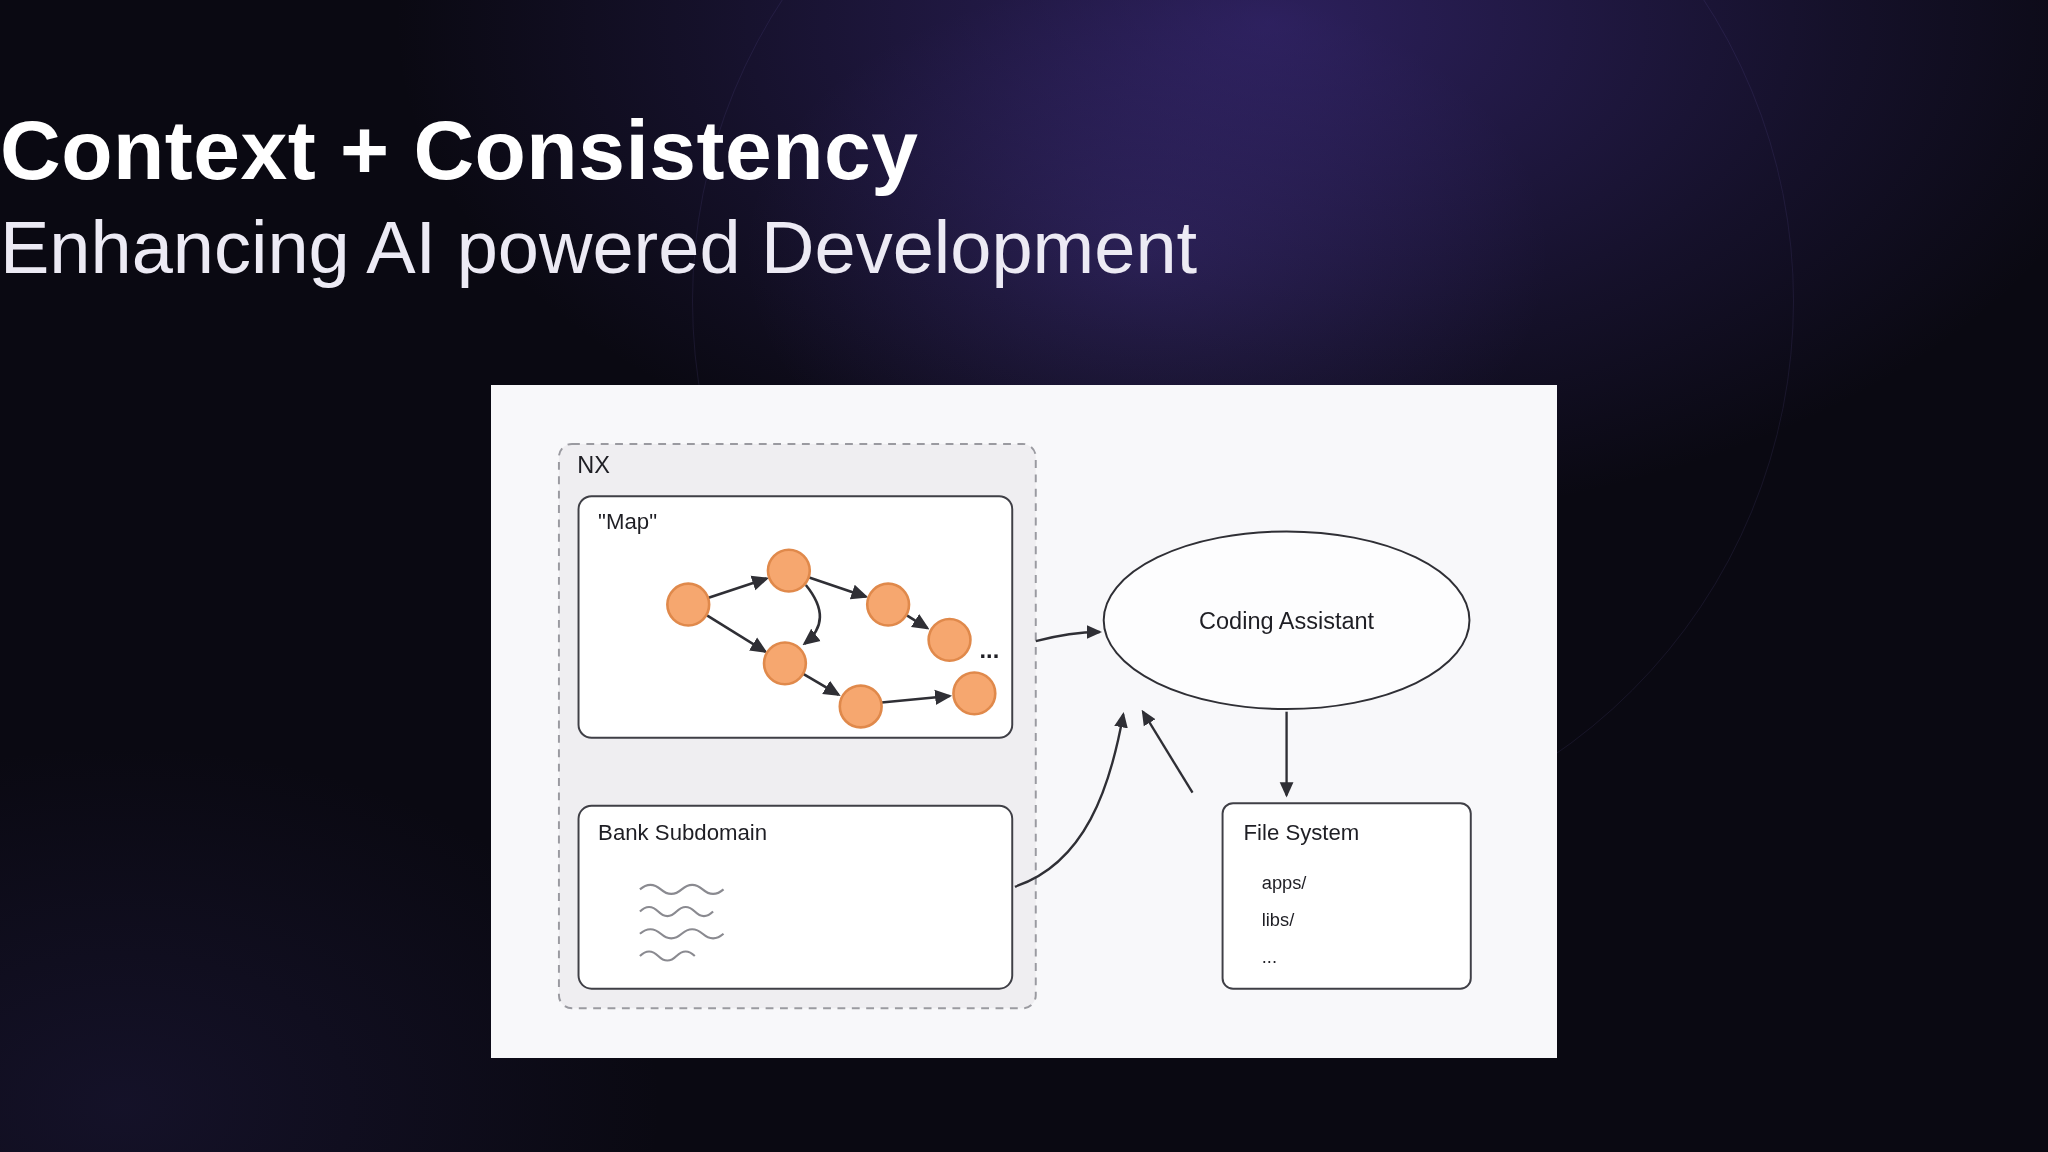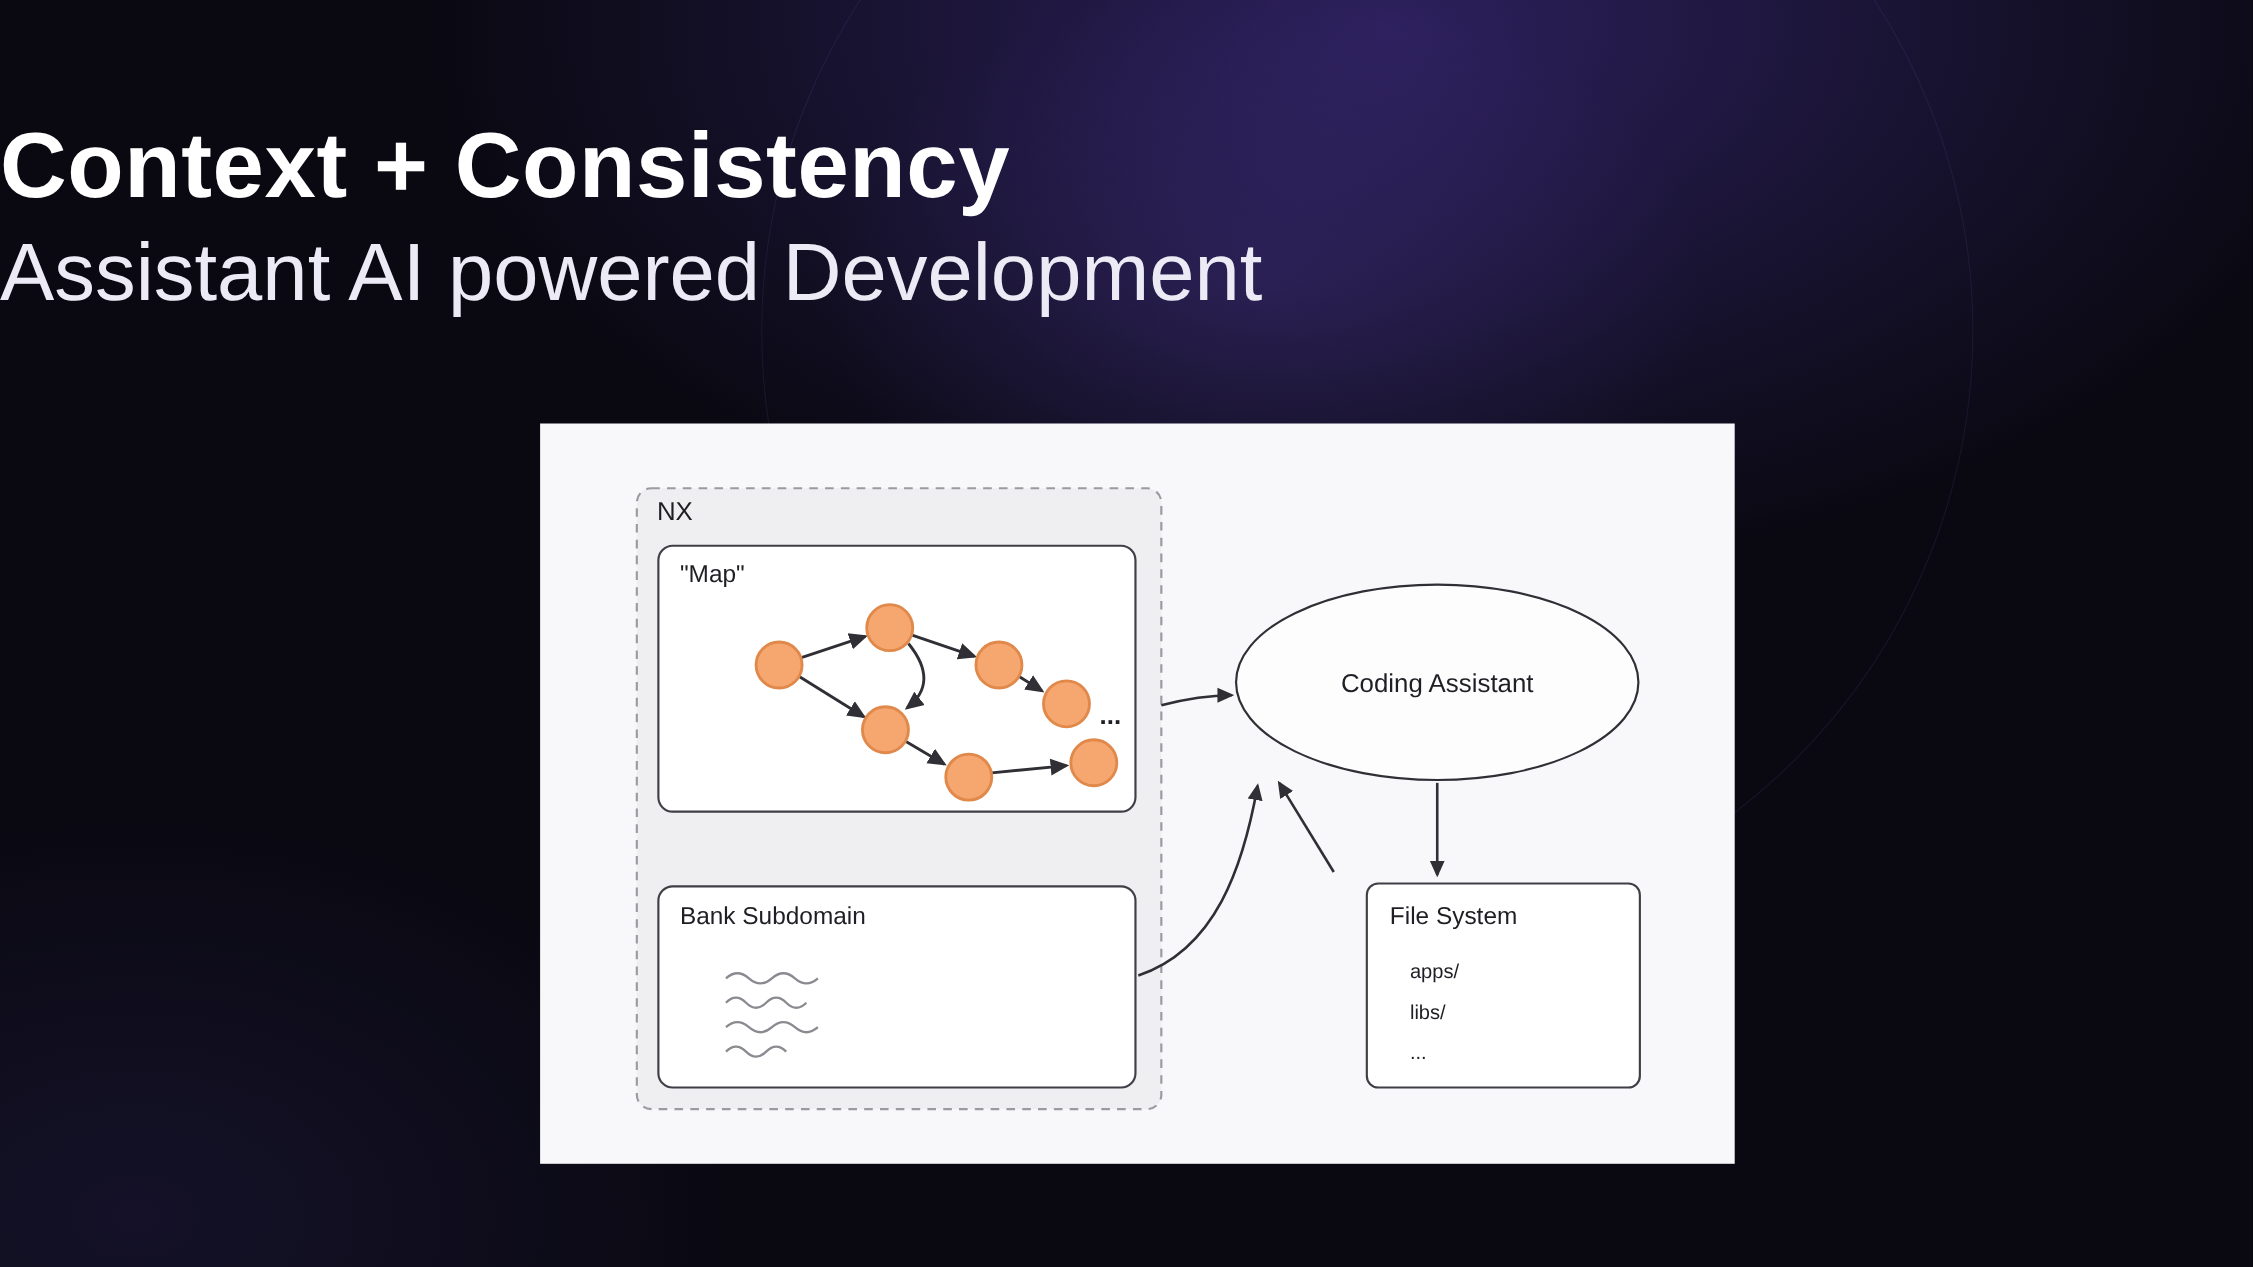--- a/index.html
+++ b/index.html
@@ -29,38 +29,37 @@
     letter-spacing:0.5px;color:#ffffff;
   }
   .subtitle{
     margin:6px 0 0 0;
     font-size:74px;font-weight:400;line-height:1.15;
     color:#eceaf4;
   }
   .panel{
     position:absolute;left:491px;top:385px;width:1066px;height:673px;
     background:#f8f8fa;
-    padding-left:20px;
   }
   .panel svg{display:block;}
   .panel text{
     font-family:"Liberation Sans","DejaVu Sans",sans-serif;
     fill:#1e1e24;
   }
   .muted{fill:#9a9aa0;}
 </style>
 </head>
 <body>
 
 <div class="stage">
   <div class="ring"></div>
 
   <div class="titles">
     <h1 class="title">Context + Consistency</h1>
-    <h2 class="subtitle">Assistant AI powered Development</h2>
+    <h2 class="subtitle">Enhancing AI powered Development</h2>
   </div>
 
   <div class="panel">
     <svg width="1066" height="673" viewBox="0 0 816 515" xmlns="http://www.w3.org/2000/svg">
       <defs>
         <marker id="ah" viewBox="0 0 10 10" refX="8.5" refY="5" markerWidth="6.5" markerHeight="6.5" orient="auto-start-reverse">
           <path d="M0,0.5 L10,5 L0,9.5 Z" fill="#2f2f35"></path>
         </marker>
       </defs>
 

